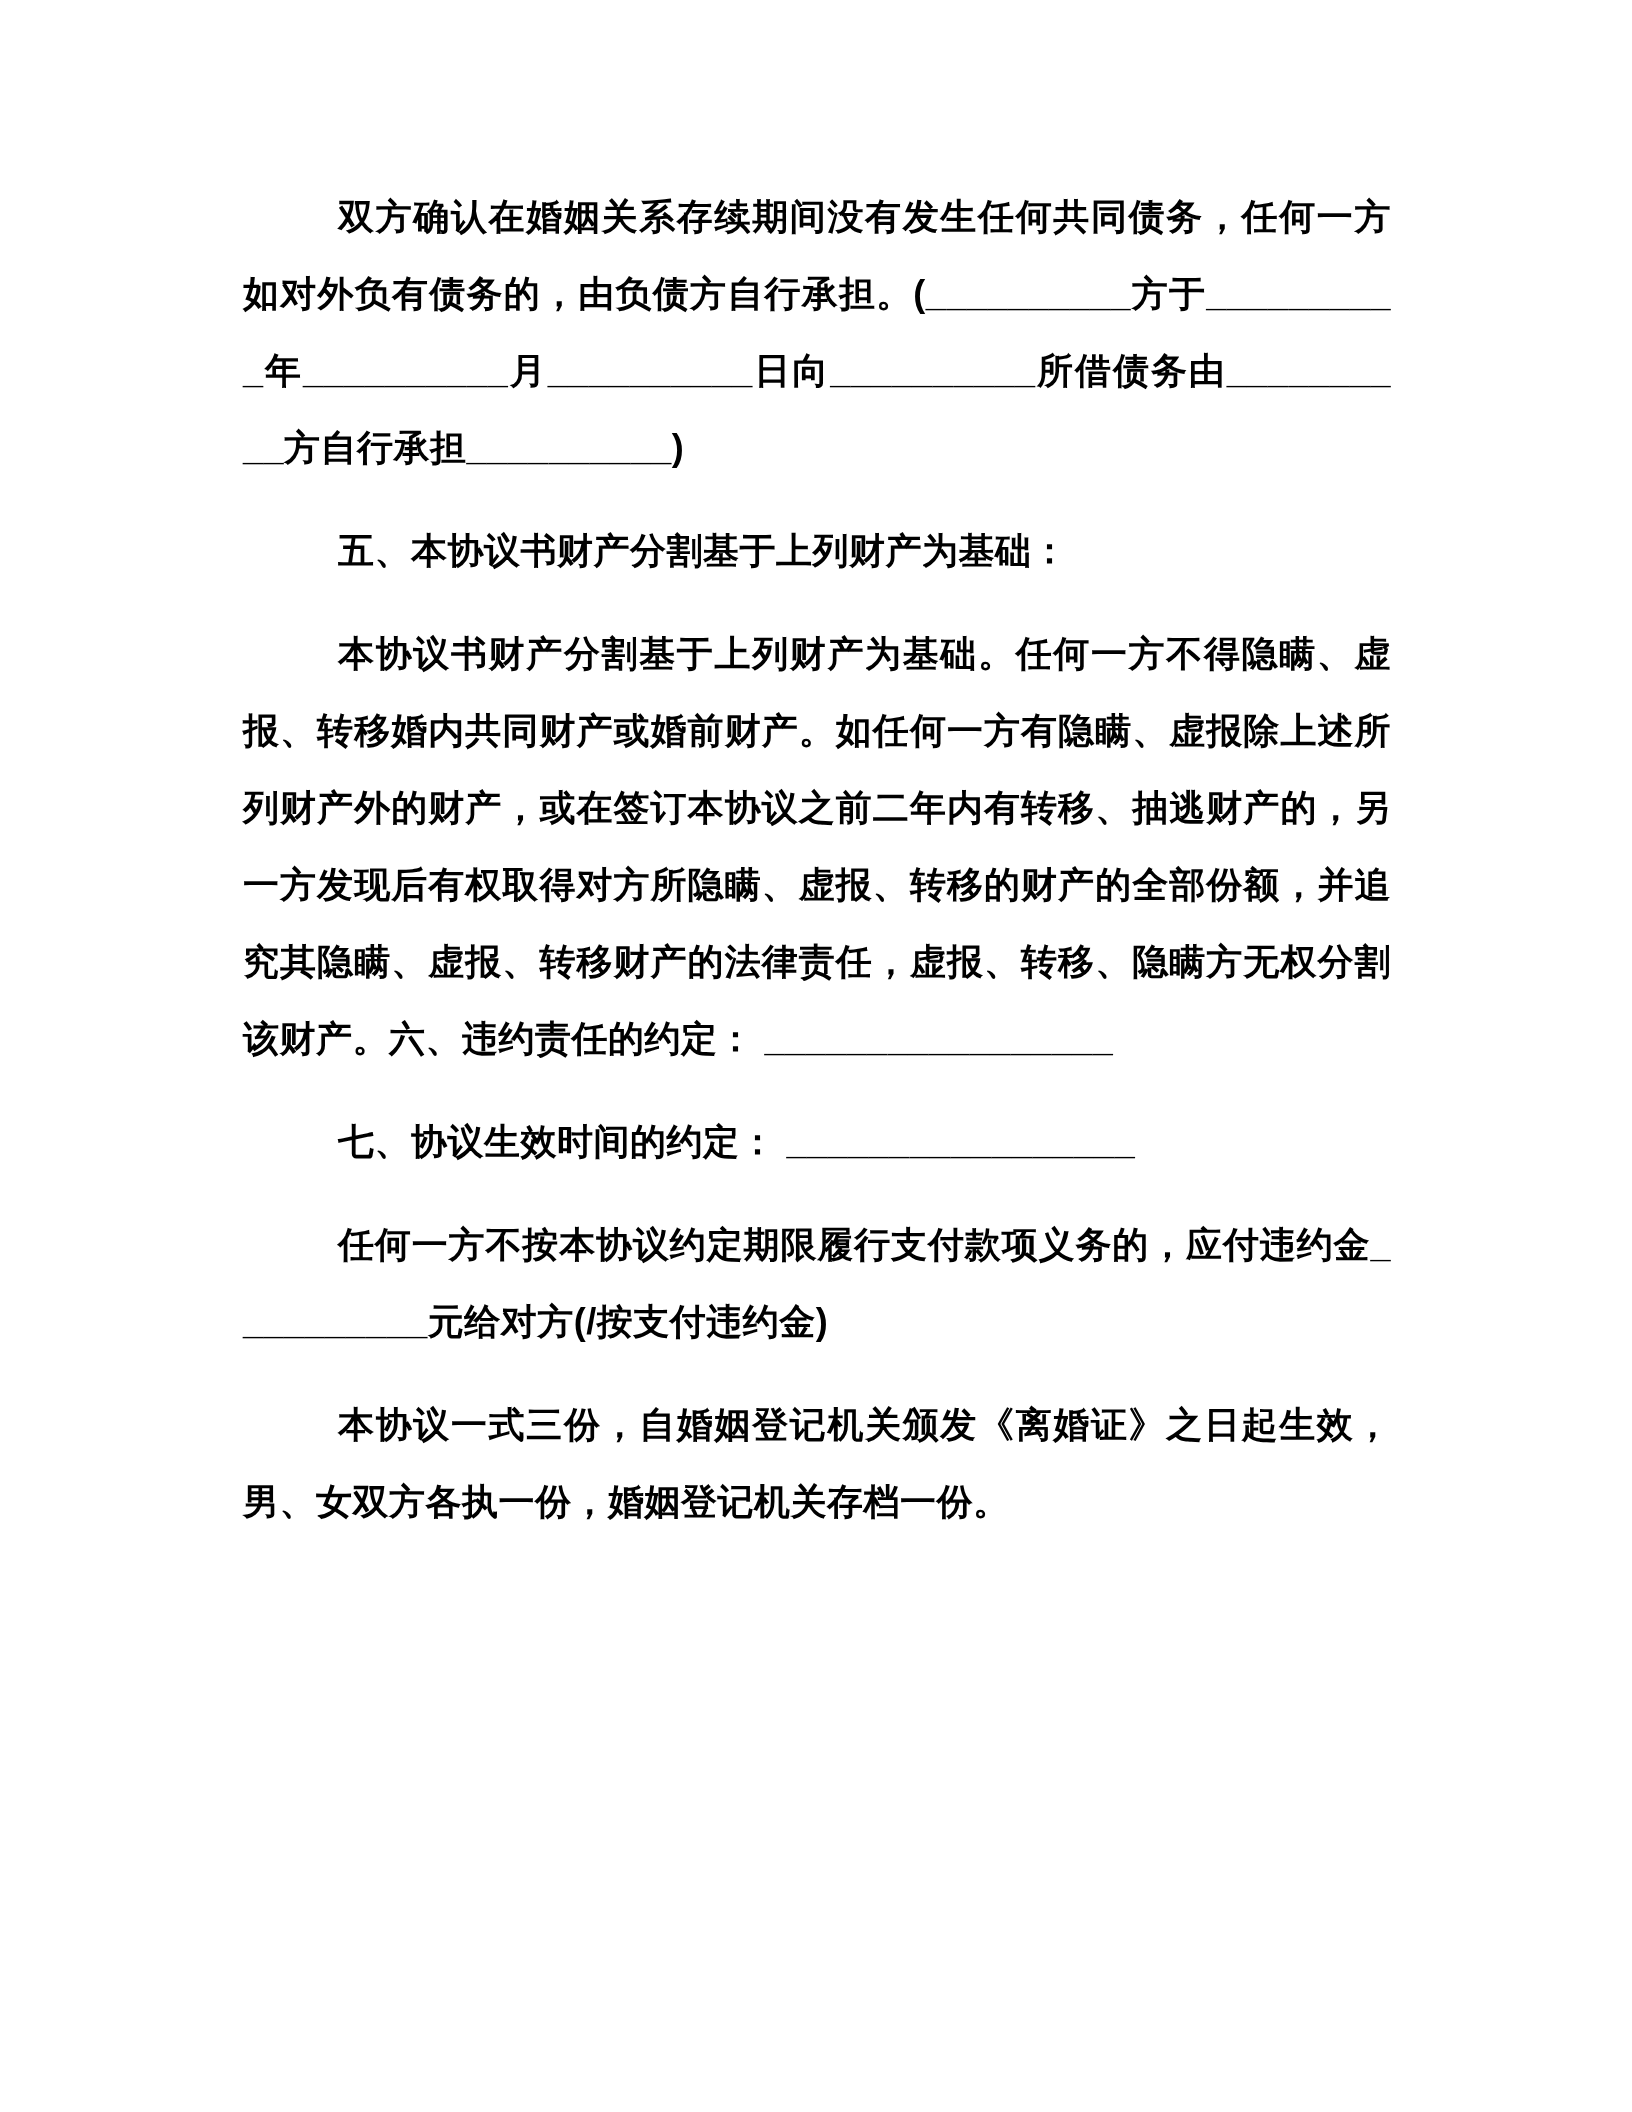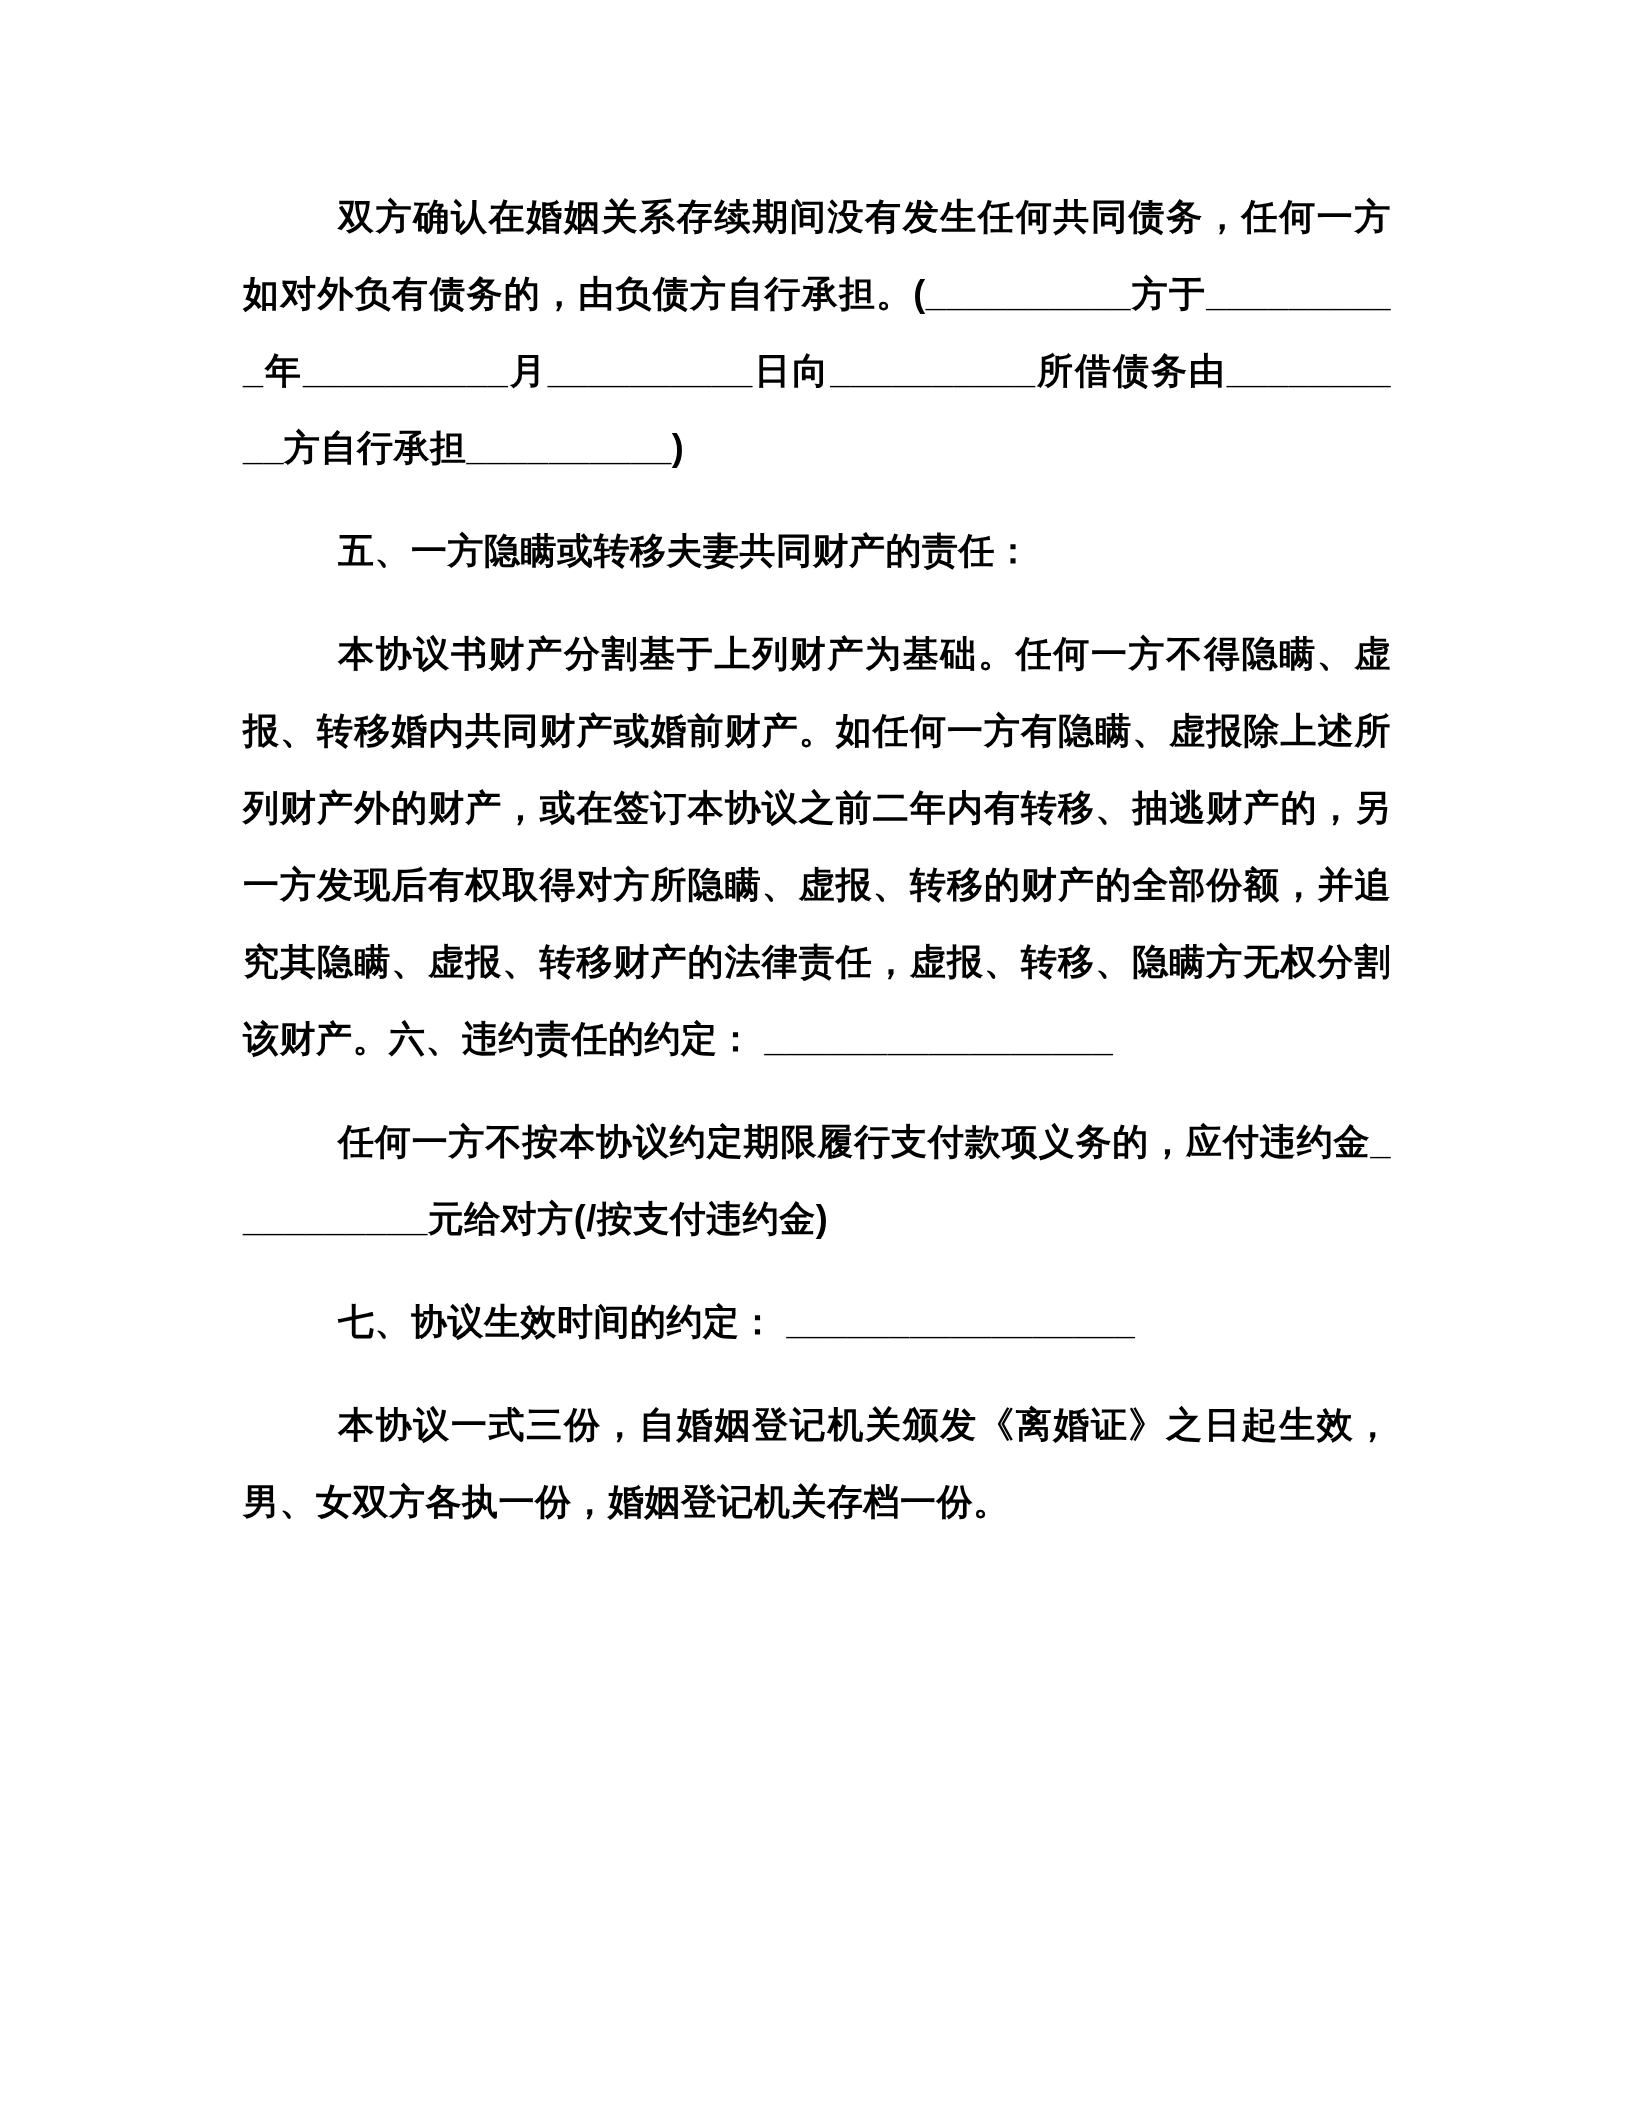--- a/index.html
+++ b/index.html
@@ -38,24 +38,24 @@
   .page p:last-child {
     margin-bottom: 0;
   }
 </style>
 </head>
 <body>
 
 <main class="page">
   <p class="indent">双方确认在婚姻关系存续期间没有发生任何共同债务，任何一方如对外负有债务的，由负债方自行承担。(__________方于__________年__________月__________日向__________所借债务由__________方自行承担__________)</p>
 
-  <p class="indent">五、一方隐瞒或转移夫妻共同财产的责任：</p>
+  <p class="indent">五、本协议书财产分割基于上列财产为基础：</p>
 
 
 
   <p class="indent">本协议书财产分割基于上列财产为基础。任何一方不得隐瞒、虚报、转移婚内共同财产或婚前财产。如任何一方有隐瞒、虚报除上述所列财产外的财产，或在签订本协议之前二年内有转移、抽逃财产的，另一方发现后有权取得对方所隐瞒、虚报、转移的财产的全部份额，并追究其隐瞒、虚报、转移财产的法律责任，虚报、转移、隐瞒方无权分割该财产。六、违约责任的约定： _________________</p>
 
+  <p class="indent">七、协议生效时间的约定： _________________</p>
+
   <p class="indent">任何一方不按本协议约定期限履行支付款项义务的，应付违约金__________元给对方(/按支付违约金)</p>
-
-  <p class="indent">七、协议生效时间的约定： _________________</p>
 
   <p class="indent">本协议一式三份，自婚姻登记机关颁发《离婚证》之日起生效，男、女双方各执一份，婚姻登记机关存档一份。</p>
 </main>
 
 </body></html>

